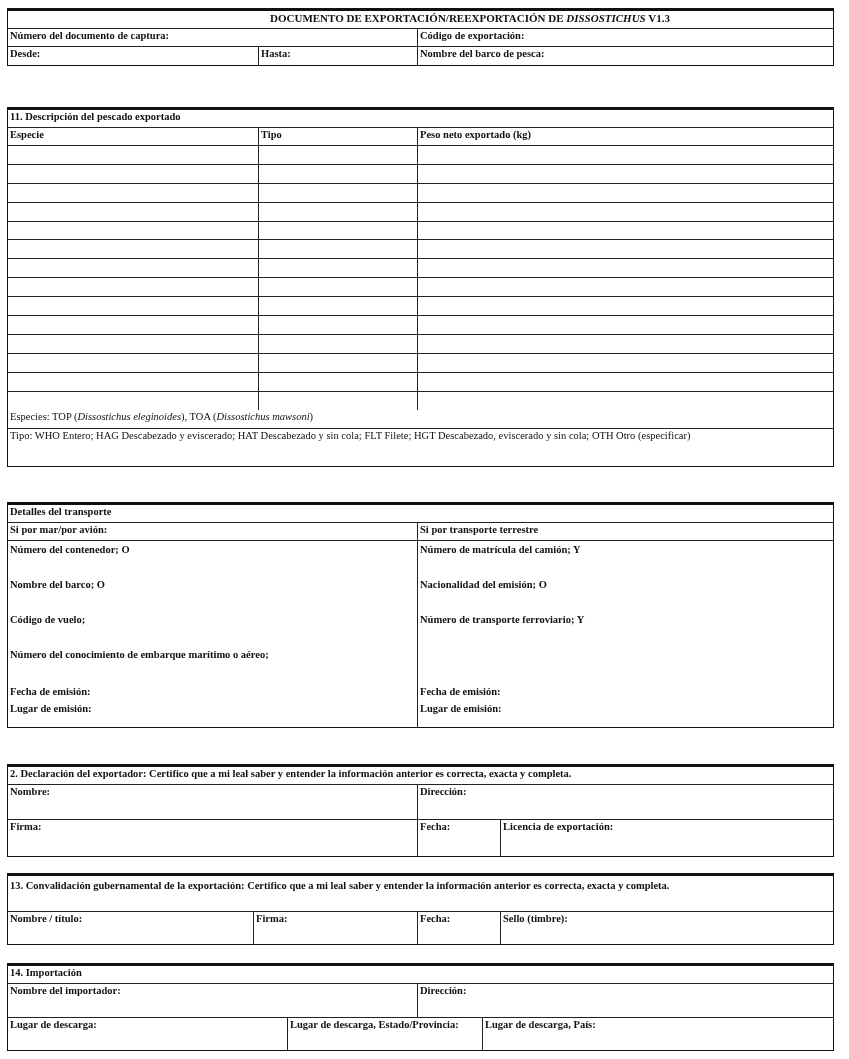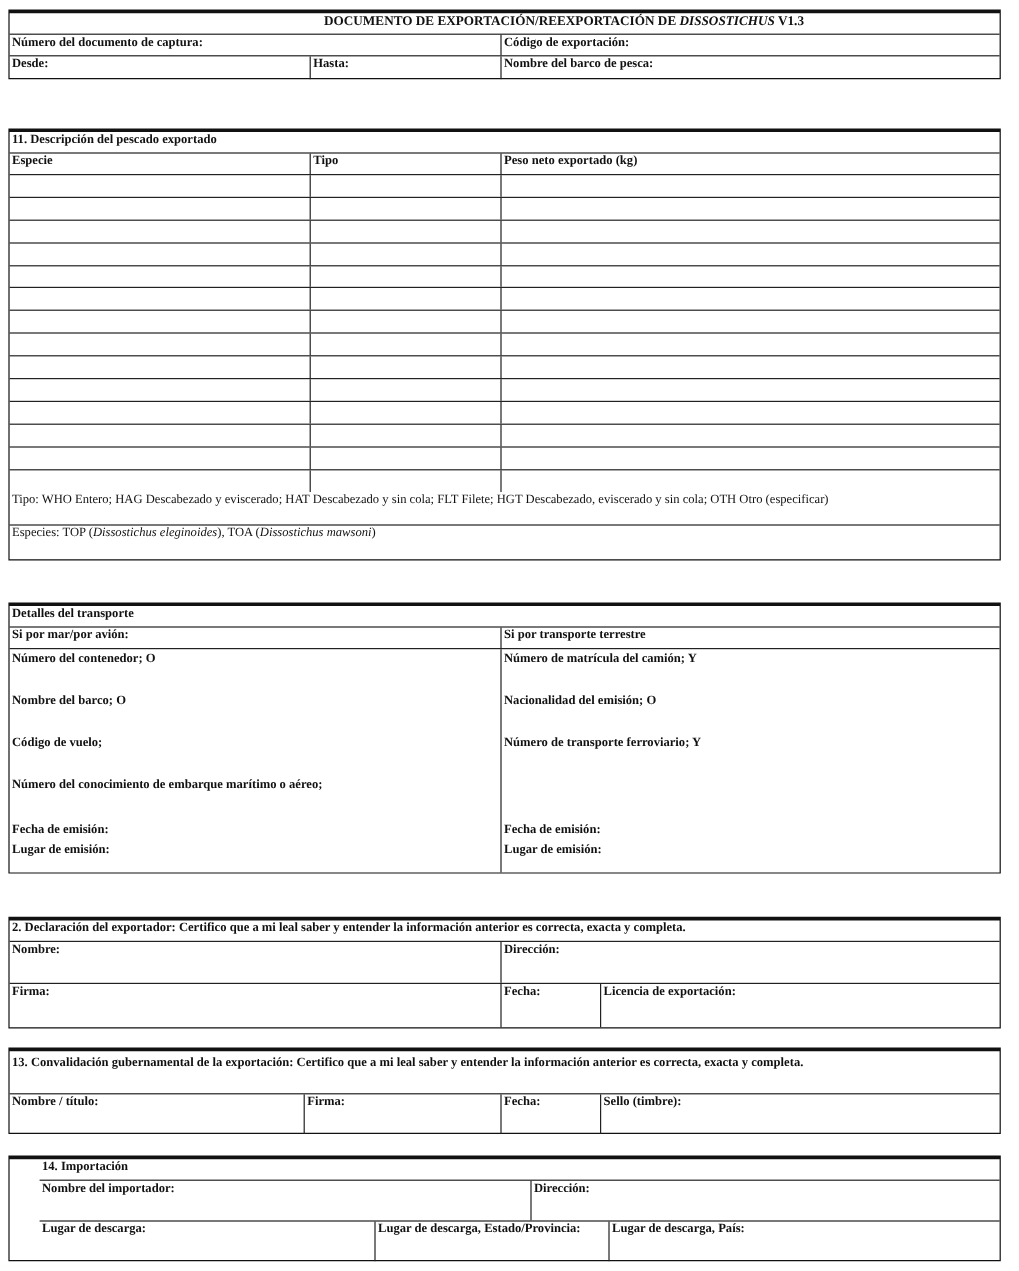--- a/index.html
+++ b/index.html
@@ -113,27 +113,27 @@
         <div class="cell normal" style="width: 251px;"></div>
         <div class="cell normal" style="width: 159px;"></div>
         <div class="cell normal" style="flex: 1 1 0%;"></div>
       </div>
       <div class="row" style="height: 18.9px;">
         <div class="cell normal" style="width: 251px;"></div>
         <div class="cell normal" style="width: 159px;"></div>
         <div class="cell normal" style="flex: 1 1 0%;"></div>
       </div>
     </div>
-  <div class="row" style="height:28px;">
-    <div class="cell normal" style="width:100%; white-space:normal; line-height:12px;">Tipo:  WHO Entero; HAG Descabezado y eviscerado; HAT Descabezado y sin cola; FLT Filete; HGT Descabezado, eviscerado y sin cola; OTH Otro (especificar)</div>
-  </div>
   <div class="row" style="height:19px;">
     <div class="cell normal" style="width:100%;">
       <span>Especies: TOP (</span><i>Dissostichus eleginoides</i><span>), TOA (</span><i>Dissostichus mawsoni</i><span>)</span>
     </div>
+  </div>
+  <div class="row" style="height:28px;">
+    <div class="cell normal" style="width:100%; white-space:normal; line-height:12px;">Tipo:  WHO Entero; HAG Descabezado y eviscerado; HAT Descabezado y sin cola; FLT Filete; HGT Descabezado, eviscerado y sin cola; OTH Otro (especificar)</div>
   </div>
 </div>
 
 <div class="box topline" style="left:7px; top:502px; width:827px; height:226px;">
   <div class="row" style="height:18px;">
     <div class="cell" style="width:100%;">Detalles del transporte</div>
   </div>
   <div class="row" style="height:18px;">
     <div class="cell" style="width:410px;">Si por mar/por avión:</div>
     <div class="cell" style="flex:1;">Si por transporte terrestre</div>
@@ -177,21 +177,21 @@
     <div class="cell" style="width:100%; padding-top:4px;">13.  Convalidación gubernamental de la exportación:  Certifico que a mi leal saber y entender la información anterior es correcta, exacta y completa.</div>
   </div>
   <div class="row" style="height:33px;">
     <div class="cell" style="width:246px;">Nombre / título:</div>
     <div class="cell" style="width:164px;">Firma:</div>
     <div class="cell" style="width:83px;">Fecha:</div>
     <div class="cell" style="flex:1;">Sello (timbre):</div>
   </div>
 </div>
 
-<div class="box topline" style="left:7px; top:963px; width:827px; height:88px;padding-left:25px;">
+<div class="box topline" style="left:7px; top:963px; width:827px; height:88px;">
   <div class="row" style="height:18px;">
     <div class="cell" style="width:410px;">14. Importación</div>
   </div>
   <div class="row" style="height:34px;">
     <div class="cell" style="width:410px;">Nombre del importador:</div>
     <div class="cell" style="flex:1;">Dirección:</div>
   </div>
   <div class="row" style="height:33px;">
     <div class="cell" style="width:280px;">Lugar de descarga:</div>
     <div class="cell" style="width:195px;">Lugar de descarga, Estado/Provincia:</div>

